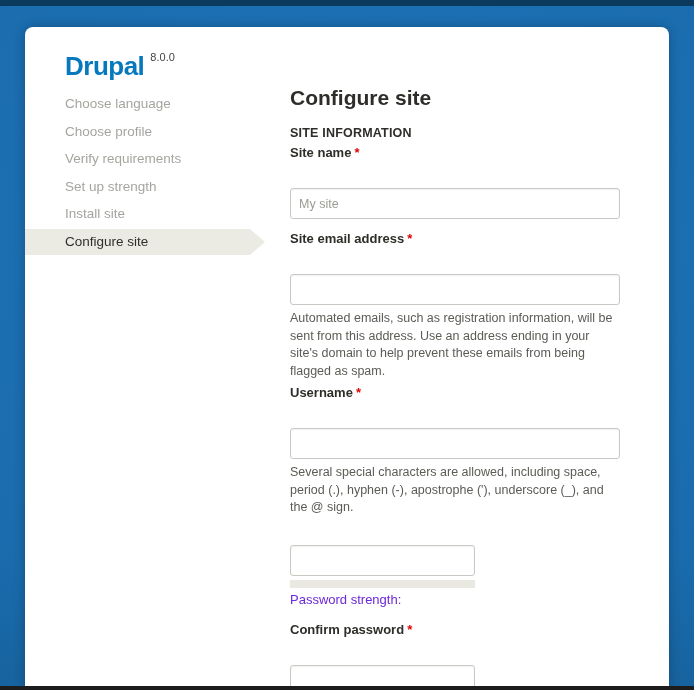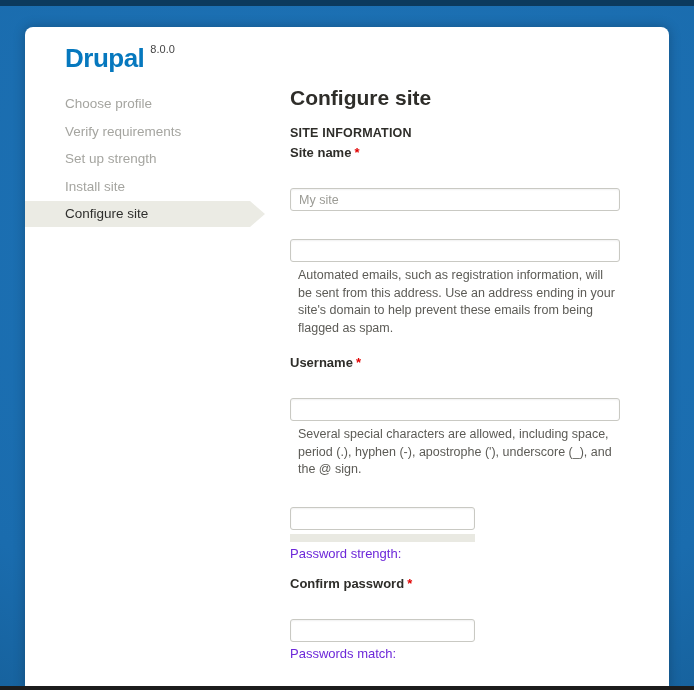--- a/index.html
+++ b/index.html
@@ -18,21 +18,21 @@
     background: #1c1c1c; z-index: 6;
   }
   .card {
     position: absolute; left: 25px; top: 27px; width: 644px; height: 663px;
     background: #ffffff;
     border-radius: 8px 8px 0 0;
     box-shadow: 0 0 12px rgba(0,0,0,0.25);
     overflow: hidden;
   }
   
-  .logo-row { position: absolute; left: 40px; top: 16px; white-space: nowrap; }
+  .logo-row { position: absolute; left: 40px; top: 24px; white-space: nowrap; }
   .logo-text { font-size: 26px; font-weight: bold; color: #0678be; letter-spacing: -0.5px; }
   .version { font-size: 11px; color: #454545; margin-left: 6px; vertical-align: 14px; font-weight: normal; }
   
   .steps { position: absolute; left: 0; top: 63px; width: 270px; list-style: none; }
   .step {
     height: 27.5px; line-height: 27.5px; padding-left: 40px;
     font-size: 13.5px; color: #a5a5a0;
   }
   .step.active {
     position: relative;
@@ -49,70 +49,74 @@
   
   .main { position: absolute; left: 265px; top: 59px; width: 330px; }
   h1.page-title { font-size: 21px; font-weight: bold; color: #2e2d29; margin: 0 0 16px 0; }
   .section-heading {
     font-size: 12.5px; font-weight: bold; color: #2e2d29;
     text-transform: uppercase; letter-spacing: 0.2px; margin: 12px 0 5px 0;
   }
   .field-label { display: block; font-size: 13px; font-weight: bold; color: #2e2d29; margin: 12px 0 4px 0; }
   .req { color: #e10000; margin-left: 3px; font-size: 13px; }
   .text-input {
-    display: block; width: 100%; height: 23px;
+    display: block; width: 100%; height: 31px;
     border: 1px solid #c9c9c3; border-radius: 3px;
     padding: 2px 8px; font-size: 12.5px; color: #333;
     font-family: "Liberation Sans", "DejaVu Sans", sans-serif;
     background: #fff;
     box-shadow: inset 0 1px 2px rgba(0,0,0,0.06);
     outline: none;
     margin-top: 28px;
   }
   .text-input::placeholder { color: #9b9b95; opacity: 1; }
   .text-input.narrow { width: 185px; }
-  .help-text { font-size: 12.5px; color: #5c5b56; line-height: 17.5px; margin: 5px 0 0 8px; }
+  .help-text { font-size: 12.5px; color: #5c5b56; line-height: 17.5px; margin: 5px 0 0 0; }
   .strength-bar { width: 185px; height: 8px; background: #e9e9e2; margin-top: 4px; }
   .inline-status { font-size: 13px; color: #6d28d9; margin-top: 4px; }
 </style>
 </head>
 <body>
 
 <div class="top-strip"></div>
 
 <div class="card">
 
   <div class="logo-row">
     <span class="logo-text">Drupal</span><span class="version">8.0.0</span>
   </div>
 
   <ul class="steps">
+    <li class="step">Choose language</li>
     <li class="step">Choose profile</li>
     <li class="step">Verify requirements</li>
     <li class="step">Set up strength</li>
     <li class="step">Install site</li>
     <li class="step active">Configure site</li>
   </ul>
 
   <div class="main">
 
     <h1 class="page-title">Configure site</h1>
 
     <div class="section-heading">SITE INFORMATION</div>
 
     <label class="field-label" style="margin-top:2px">
       <span>Site name</span><span class="req">*</span>
     </label>
     <input type="text" class="text-input" placeholder="My site" style="">
 
+    <label class="field-label">
+      <span>Site email address</span><span class="req">*</span>
+    </label>
     <input type="text" class="text-input" style="">
     <p class="help-text">Automated emails, such as registration information, will be sent from this address. Use an address ending in your site's domain to help prevent these emails from being flagged as spam.</p>
 
 
-    <label class="field-label" style="margin-top:18px">
+    <label class="field-label" style="margin-top:5px">
       <span>Username</span><span class="req">*</span>
     </label>
     <input type="text" class="text-input" style="">
     <p class="help-text">Several special characters are allowed, including space, period (.), hyphen (-), apostrophe ('), underscore (_), and the @ sign.</p>
 
     <input type="password" class="text-input narrow" style="">
     <div class="strength-bar"></div>
     <div class="inline-status">Password strength:</div>
 
     <label class="field-label" style="margin-top:15px">

